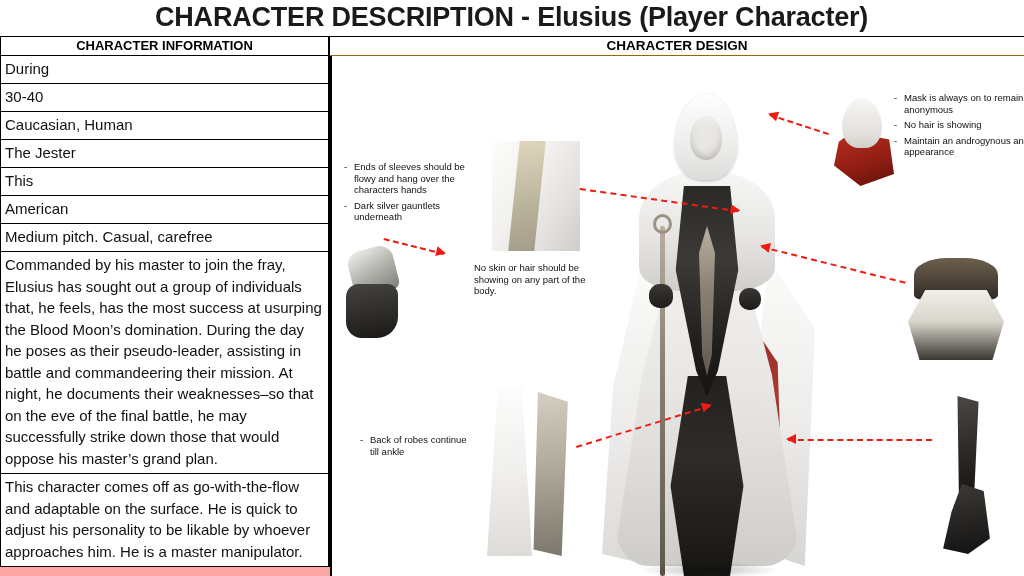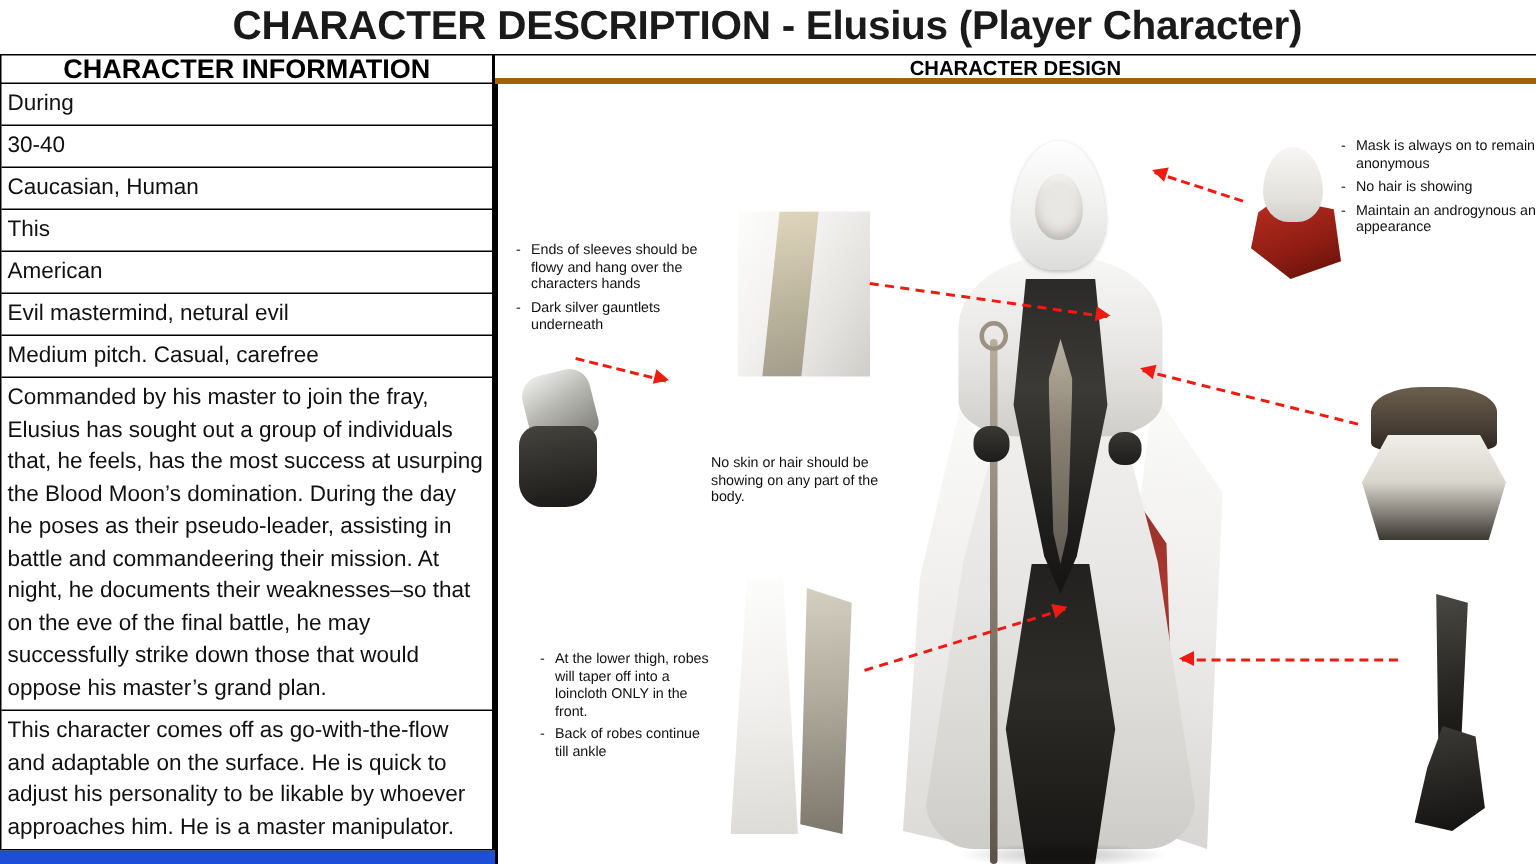--- a/index.html
+++ b/index.html
@@ -6,21 +6,21 @@
   html, body {
     margin: 0; padding: 0;
     width: 1024px; height: 576px;
     background: #ffffff;
     font-family: "Liberation Sans", sans-serif;
     overflow: hidden;
   }
   #page {
     position: relative;
     width: 1024px; height: 576px;
-    background: #1d4ed8;
+    background: #fca5a5;
   }
 
   
   .title-bar {
     position: absolute;
     left: 0; top: 0;
     width: 1024px; height: 36px;
     background: #ffffff;
   }
   .title-bar .title-left-pad {
@@ -45,30 +45,30 @@
     left: 0; top: 36px;
     width: 1024px; height: 20px;
   }
   .hdr-left {
     position: absolute; left: 0; top: 0;
     width: 330px; height: 20px;
     border: 1px solid #000;
     border-right: 2px solid #000;
     background: #fff;
     text-align: center;
-    font-size: 18px;
+    font-size: 13px;
     font-weight: bold;
     line-height: 18px;
     color: #000;
   }
   .hdr-right {
     position: absolute; left: 330px; top: 0;
     width: 694px; height: 20px;
     border-top: 1px solid #000;
-    border-bottom: 4px solid #a16207;
+    border-bottom: 1px solid #a16207;
     background: #fff;
     text-align: center;
     font-size: 13.5px;
     font-weight: bold;
     line-height: 18px;
     color: #000;
   }
 
   
   .info-table {
@@ -114,21 +114,21 @@
   }
   .note li {
     position: relative;
     margin: 0 0 4px 0;
   }
   .note li:before {
     content: "-";
     position: absolute;
     left: -10px; top: 0;
   }
-  .note.plain { padding-left: 0; margin-top: 41px; }
+  .note.plain { padding-left: 0; }
 
   
   .arrow { position: absolute; height: 0; }
   .arrow .shaft {
     position: absolute; left: 0; top: 0;
     height: 0;
     border-top: 2px dashed #ee1b11;
     width: 100%;
   }
   .arrow .head {
@@ -347,23 +347,23 @@
 
   <div class="hdr-row">
     <div class="hdr-left">CHARACTER INFORMATION</div>
     <div class="hdr-right">CHARACTER DESIGN</div>
   </div>
 
   <div class="info-table">
     <div class="info-row">During</div>
     <div class="info-row">30-40</div>
     <div class="info-row">Caucasian, Human</div>
+    <div class="info-row">The Jester</div>
     <div class="info-row">This</div>
     <div class="info-row">American</div>
-    <div class="info-row">Evil mastermind, netural evil</div>
     <div class="info-row">Medium pitch. Casual, carefree</div>
     <div class="info-row para">Commanded by his master to join the fray, Elusius has sought out a group of individuals that, he feels, has the most success at usurping the Blood Moon’s domination. During the day he poses as their pseudo-leader, assisting in battle and commandeering their mission. At night, he documents their weaknesses–so that on the eve of the final battle, he may successfully strike down those that would oppose his master’s grand plan.</div>
     <div class="info-row para">This character comes off as go-with-the-flow and adaptable on the surface. He is quick to adjust his personality to be likable by whoever approaches him. He is a master manipulator.</div>
   </div>
 
   <div class="design-panel">
 
     <div class="figure">
       <div class="fig-cape-l"></div>
       <div class="fig-cape-r"></div>
@@ -444,19 +444,18 @@
     <div class="note" style="left:560px; top:36px; width:142px;">
       <ul>
         <li>Mask is always on to remain anonymous</li>
         <li>No hair is showing</li>
         <li>Maintain an androgynous and appearance</li>
       </ul>
     </div>
 
     <div class="note" style="left:26px; top:378px; width:118px;">
       <ul>
-        <li>At the lower thigh, robes will taper off into a loincloth ONLY in the front.</li>
         <li>Back of robes continue till ankle</li>
       </ul>
     </div>
 
   </div>
 </div>
 
 </body></html>

